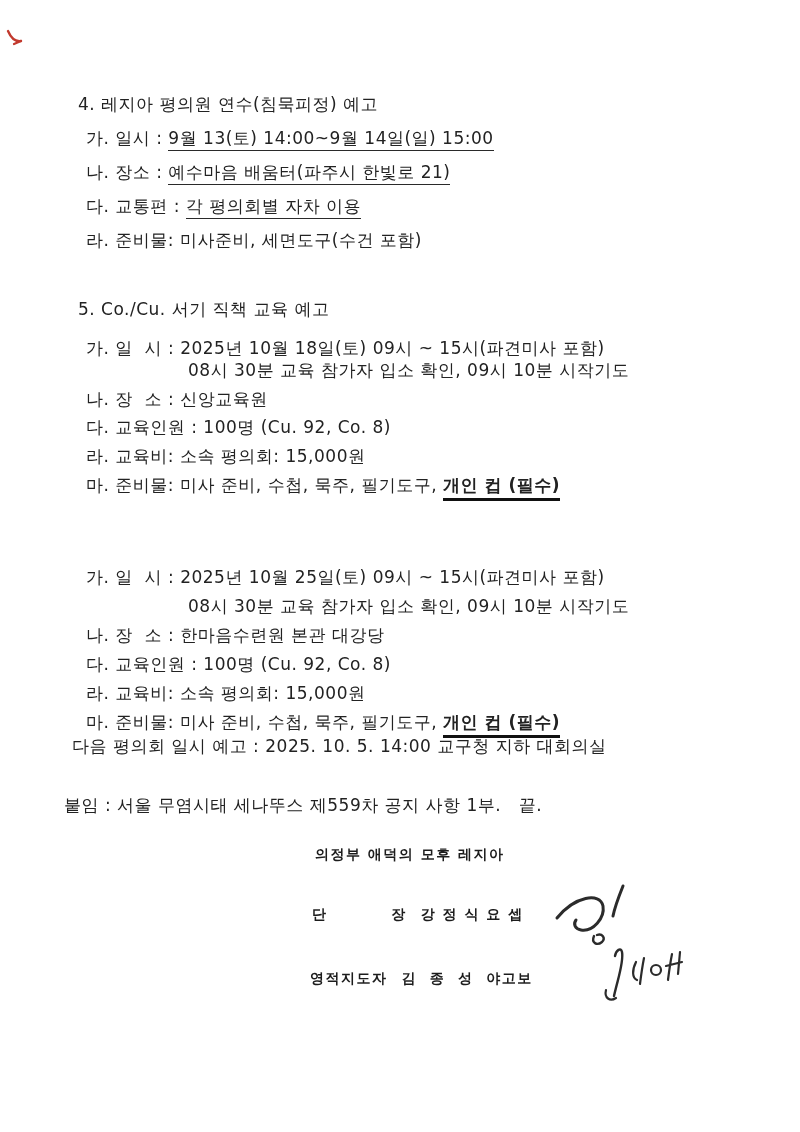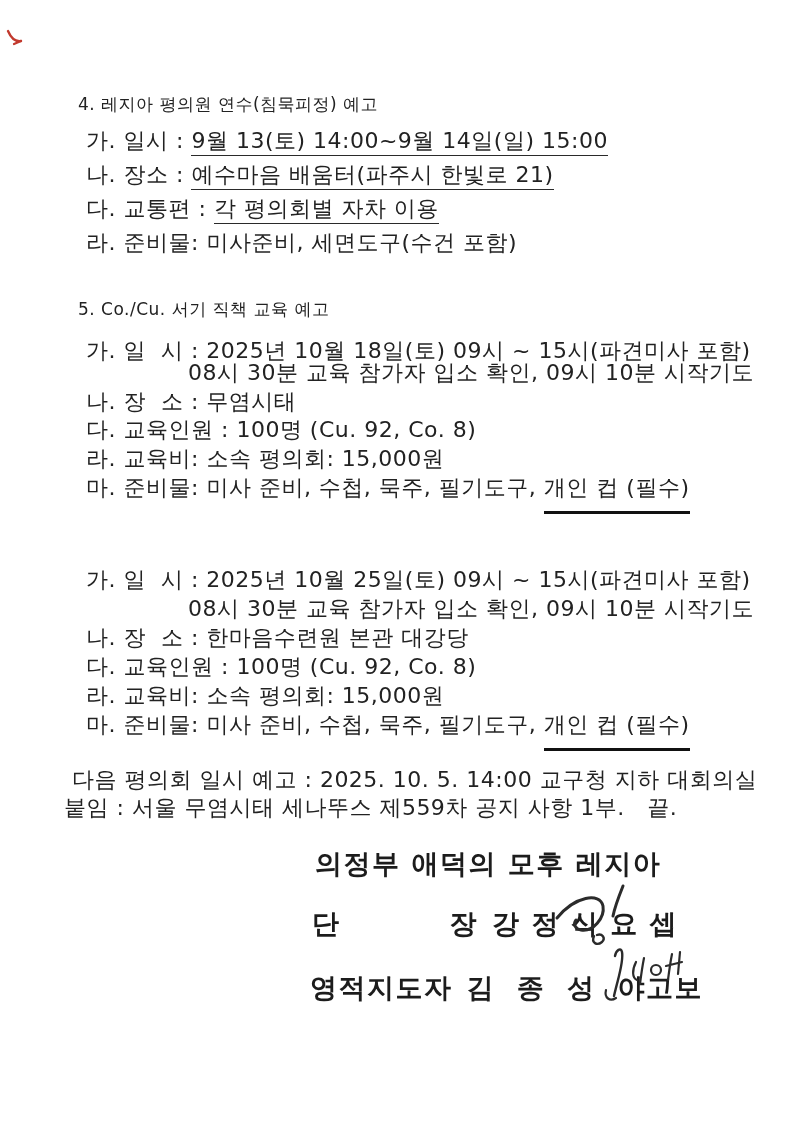--- a/index.html
+++ b/index.html
@@ -12,37 +12,38 @@
     width: 800px;
     height: 1132px;
     background: #ffffff;
     font-family: "DejaVu Sans", sans-serif;
     color: #222222;
     overflow: hidden;
   }
   .line {
     position: absolute;
     white-space: pre;
-    font-size: 22px;
+    font-size: 17px;
     letter-spacing: 0.5px;
     line-height: 1.2;
   }
   .heading { font-size: 17px; text-align: right; }
   .u {
     border-bottom: 1.5px solid #2a2a2a;
     padding-bottom: 2px;
   }
   .u-thick {
     border-bottom: 3px solid #111111;
-    padding-bottom: 11px;
+    padding-bottom: 3px;
+    font-weight: bold;
   }
   .sig-line {
     position: absolute;
     white-space: pre;
-    font-size: 27px;
+    font-size: 14px;
     font-weight: bold;
     letter-spacing: 1.5px;
     color: #1c1c1c;
   }
   .sig-name { margin-left: 14px; }
   .scribble { position: absolute; }
   .redmark { position: absolute; left: 3px; top: 29px; }
 </style>
 </head>
 <body>
@@ -56,33 +57,33 @@
 
   <div class="line heading" style="left:78px; top:94px">4. 레지아 평의원 연수(침묵피정) 예고</div>
   <div class="line" style="left:86px; top:128px"><span>가. 일시 : </span><span class="u">9월 13(토) 14:00~9월 14일(일) 15:00</span></div>
   <div class="line" style="left:86px; top:162px"><span>나. 장소 : </span><span class="u">예수마음 배움터(파주시 한빛로 21)</span></div>
   <div class="line" style="left:86px; top:196px"><span>다. 교통편 : </span><span class="u">각 평의회별 자차 이용</span></div>
   <div class="line" style="left:86px; top:230px">라. 준비물: 미사준비, 세면도구(수건 포함)</div>
 
   <div class="line heading" style="left:78px; top:299px">5. Co./Cu. 서기 직책 교육 예고</div>
   <div class="line" style="left:86px; top:338px">가. 일  시 : 2025년 10월 18일(토) 09시 ~ 15시(파견미사 포함)</div>
   <div class="line" style="left:188px; top:360px">08시 30분 교육 참가자 입소 확인, 09시 10분 시작기도</div>
-  <div class="line" style="left:86px; top:389px">나. 장  소 : 무염시태</div>
+  <div class="line" style="left:86px; top:389px">나. 장  소 : 신앙교육원</div>
   <div class="line" style="left:86px; top:417px">다. 교육인원 : 100명 (Cu. 92, Co. 8)</div>
   <div class="line" style="left:86px; top:446px">라. 교육비: 소속 평의회: 15,000원</div>
   <div class="line" style="left:86px; top:475px"><span>마. 준비물: 미사 준비, 수첩, 묵주, 필기도구, </span><span class="u-thick">개인 컵 (필수)</span></div>
 
   <div class="line" style="left:86px; top:567px">가. 일  시 : 2025년 10월 25일(토) 09시 ~ 15시(파견미사 포함)</div>
   <div class="line" style="left:188px; top:596px">08시 30분 교육 참가자 입소 확인, 09시 10분 시작기도</div>
   <div class="line" style="left:86px; top:625px">나. 장  소 : 한마음수련원 본관 대강당</div>
   <div class="line" style="left:86px; top:654px">다. 교육인원 : 100명 (Cu. 92, Co. 8)</div>
   <div class="line" style="left:86px; top:683px">라. 교육비: 소속 평의회: 15,000원</div>
   <div class="line" style="left:86px; top:712px"><span>마. 준비물: 미사 준비, 수첩, 묵주, 필기도구, </span><span class="u-thick">개인 컵 (필수)</span></div>
 
-  <div class="line" style="left:72px; top:767px">다음 평의회 일시 예고 : 2025. 10. 5. 14:00 교구청 지하 대회의실</div>
+  <div class="line" style="left:72px; top:736px">다음 평의회 일시 예고 : 2025. 10. 5. 14:00 교구청 지하 대회의실</div>
   <div class="line" style="left:64px; top:795px">붙임 : 서울 무염시태 세나뚜스 제559차 공지 사항 1부.   끝.</div>
 
   <div class="sig-line" style="left:315px; top:846px">의정부 애덕의 모후 레지아</div>
 
   <div class="sig-line" style="left:312px; top:906px"><span>단          장</span><span class="sig-name">강 정 식 요 셉</span></div>
 
   <svg class="scribble" style="left:545px; top:880px" width="165" height="72" viewBox="0 0 165 72">
     <path d="M12,38 C30,16 55,12 58,26 C60,38 48,52 36,50 C30,49 28,44 31,40" fill="none" stroke="#2b2b2b" stroke-width="3" stroke-linecap="round"></path>
     <path d="M78,6 C74,16 70,26 68,36" fill="none" stroke="#2b2b2b" stroke-width="3" stroke-linecap="round"></path>
     <path d="M49,56 C46,63 52,66 57,62 C61,58 57,53 52,55" fill="none" stroke="#2b2b2b" stroke-width="2.4" stroke-linecap="round"></path>

